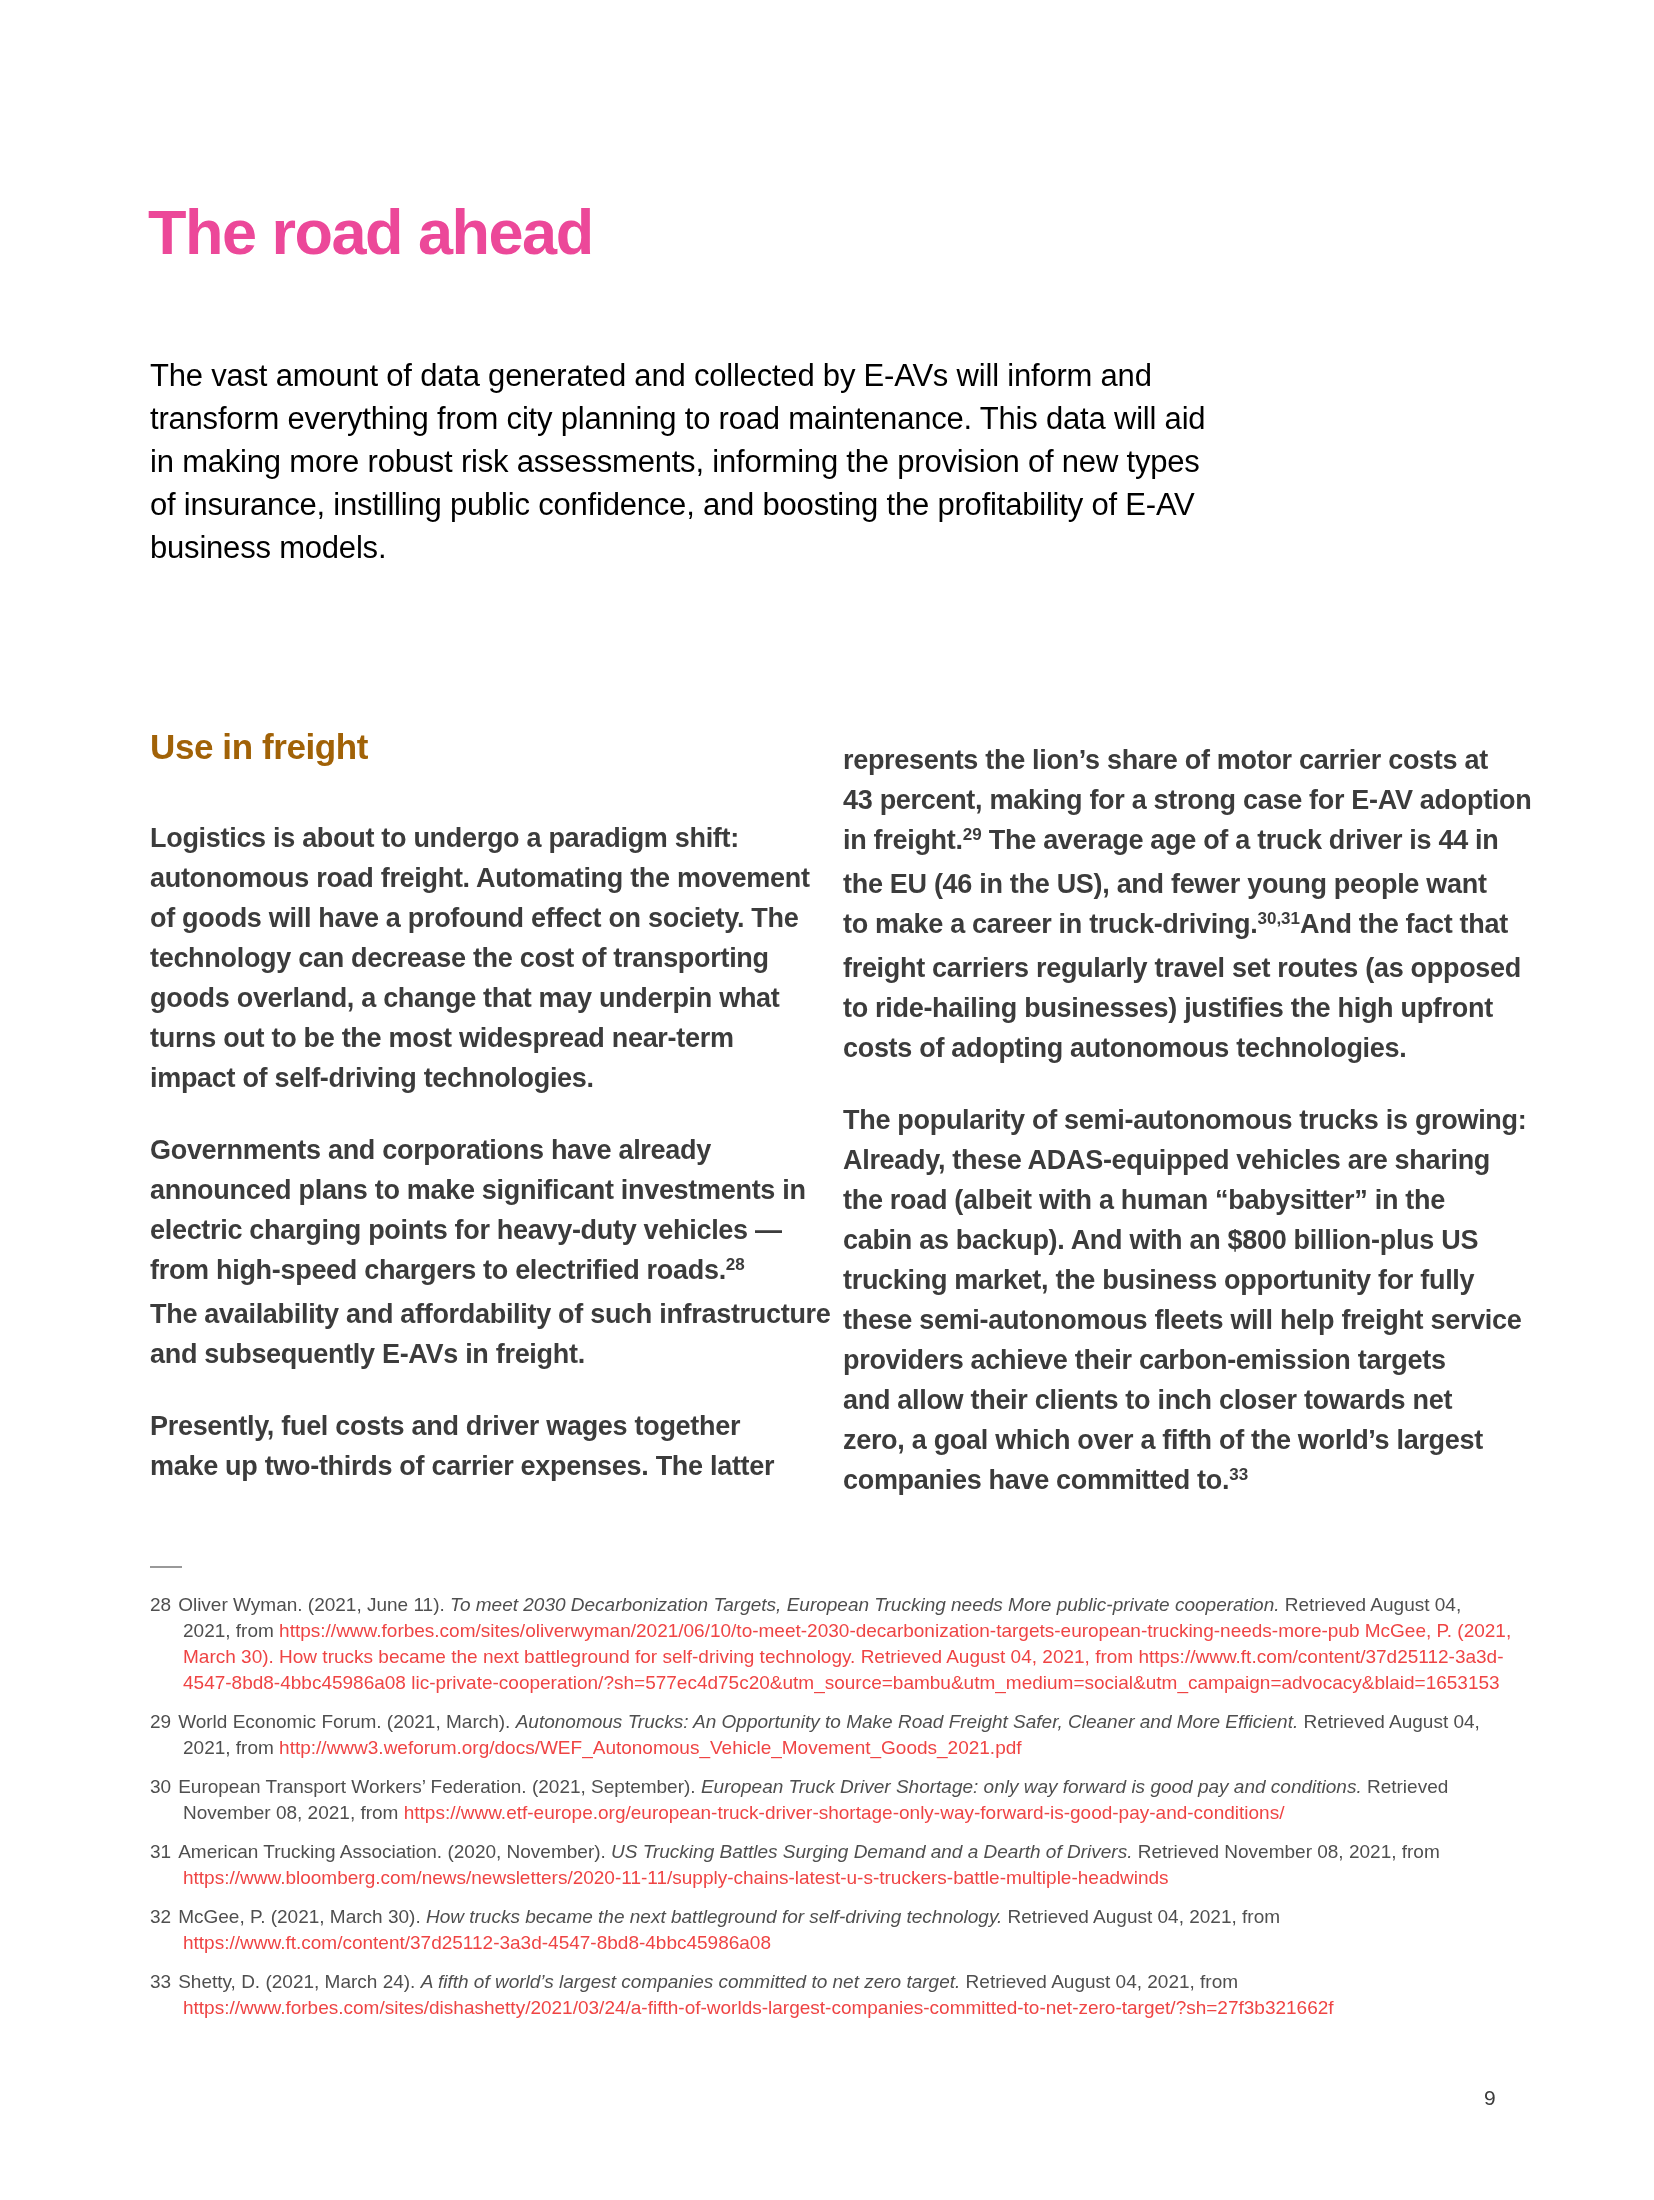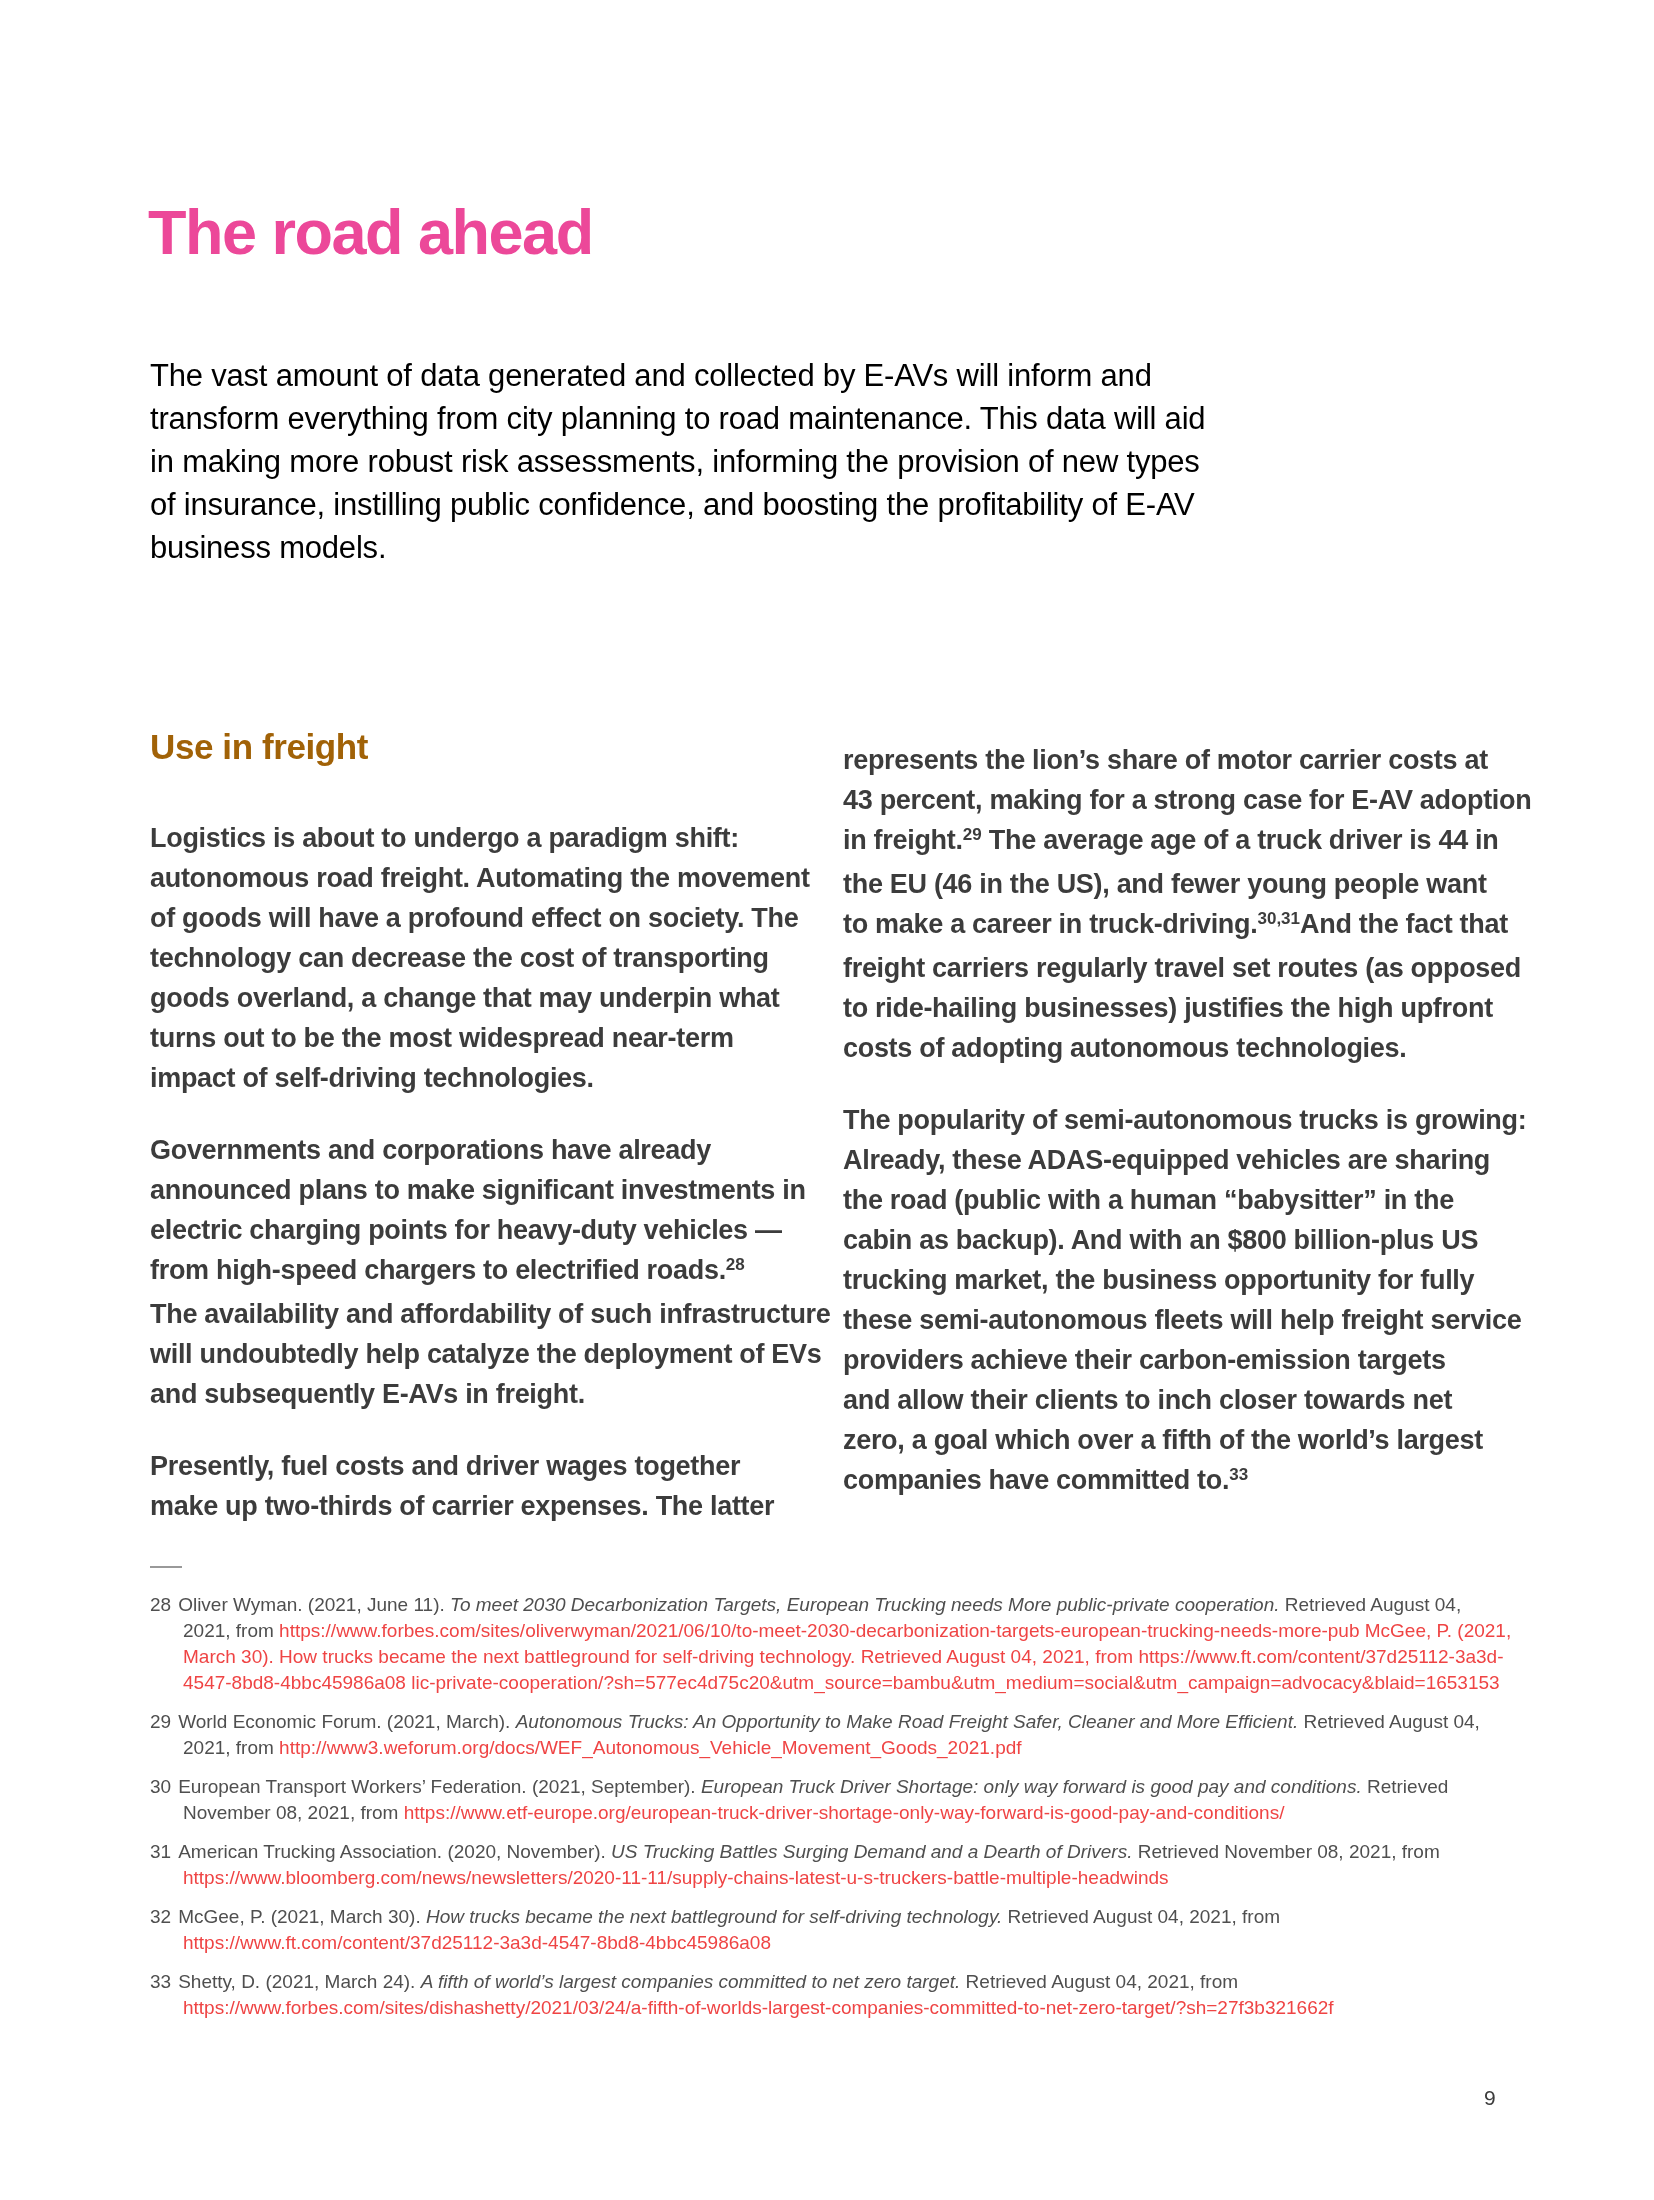--- a/index.html
+++ b/index.html
@@ -67,21 +67,20 @@
         <div class="bline"><span class="seg">goods overland, a change that may underpin what</span></div>
         <div class="bline"><span class="seg">turns out to be the most widespread near-term</span></div>
         <div class="bline"><span class="seg">impact of self-driving technologies.</span></div>
       </div>
       <div class="para">
         <div class="bline"><span class="seg">Governments and corporations have already</span></div>
         <div class="bline"><span class="seg">announced plans to make significant investments in</span></div>
         <div class="bline"><span class="seg">electric charging points for heavy-duty vehicles —</span></div>
         <div class="bline"><span class="seg">from high-speed chargers to electrified roads.</span><span class="sup">28</span></div>
         <div class="bline"><span class="seg">The availability and affordability of such infrastructure</span></div>
-        <div class="bline"><span class="seg">will undoubtedly help catalyze the deployment of EVs</span></div>
         <div class="bline"><span class="seg">and subsequently E-AVs in freight.</span></div>
       </div>
       <div class="para">
         <div class="bline"><span class="seg">Presently, fuel costs and driver wages together</span></div>
         <div class="bline"><span class="seg">make up two-thirds of carrier expenses. The latter</span></div>
       </div>
     </div>
 </div>
 
 <div class="col col-right" id="right-body">
@@ -91,21 +90,21 @@
       <div class="bline"><span class="seg">in freight.</span><span class="sup">29</span><span class="seg"> The average age of a truck driver is 44 in</span></div>
       <div class="bline"><span class="seg">the EU (46 in the US), and fewer young people want</span></div>
       <div class="bline"><span class="seg">to make a career in truck-driving.</span><span class="sup">30,31</span><span class="seg">And the fact that</span></div>
       <div class="bline"><span class="seg">freight carriers regularly travel set routes (as opposed</span></div>
       <div class="bline"><span class="seg">to ride-hailing businesses) justifies the high upfront</span></div>
       <div class="bline"><span class="seg">costs of adopting autonomous technologies.</span></div>
     </div>
     <div class="para">
       <div class="bline"><span class="seg">The popularity of semi-autonomous trucks is growing:</span></div>
       <div class="bline"><span class="seg">Already, these ADAS-equipped vehicles are sharing</span></div>
-      <div class="bline"><span class="seg">the road (public with a human “babysitter” in the</span></div>
+      <div class="bline"><span class="seg">the road (albeit with a human “babysitter” in the</span></div>
       <div class="bline"><span class="seg">cabin as backup). And with an $800 billion-plus US</span></div>
       <div class="bline"><span class="seg">trucking market, the business opportunity for fully</span></div>
       <div class="bline"><span class="seg">these semi-autonomous fleets will help freight service</span></div>
       <div class="bline"><span class="seg">providers achieve their carbon-emission targets</span></div>
       <div class="bline"><span class="seg">and allow their clients to inch closer towards net</span></div>
       <div class="bline"><span class="seg">zero, a goal which over a fifth of the world’s largest</span></div>
       <div class="bline"><span class="seg">companies have committed to.</span><span class="sup">33</span></div>
     </div>
   </div>
 

